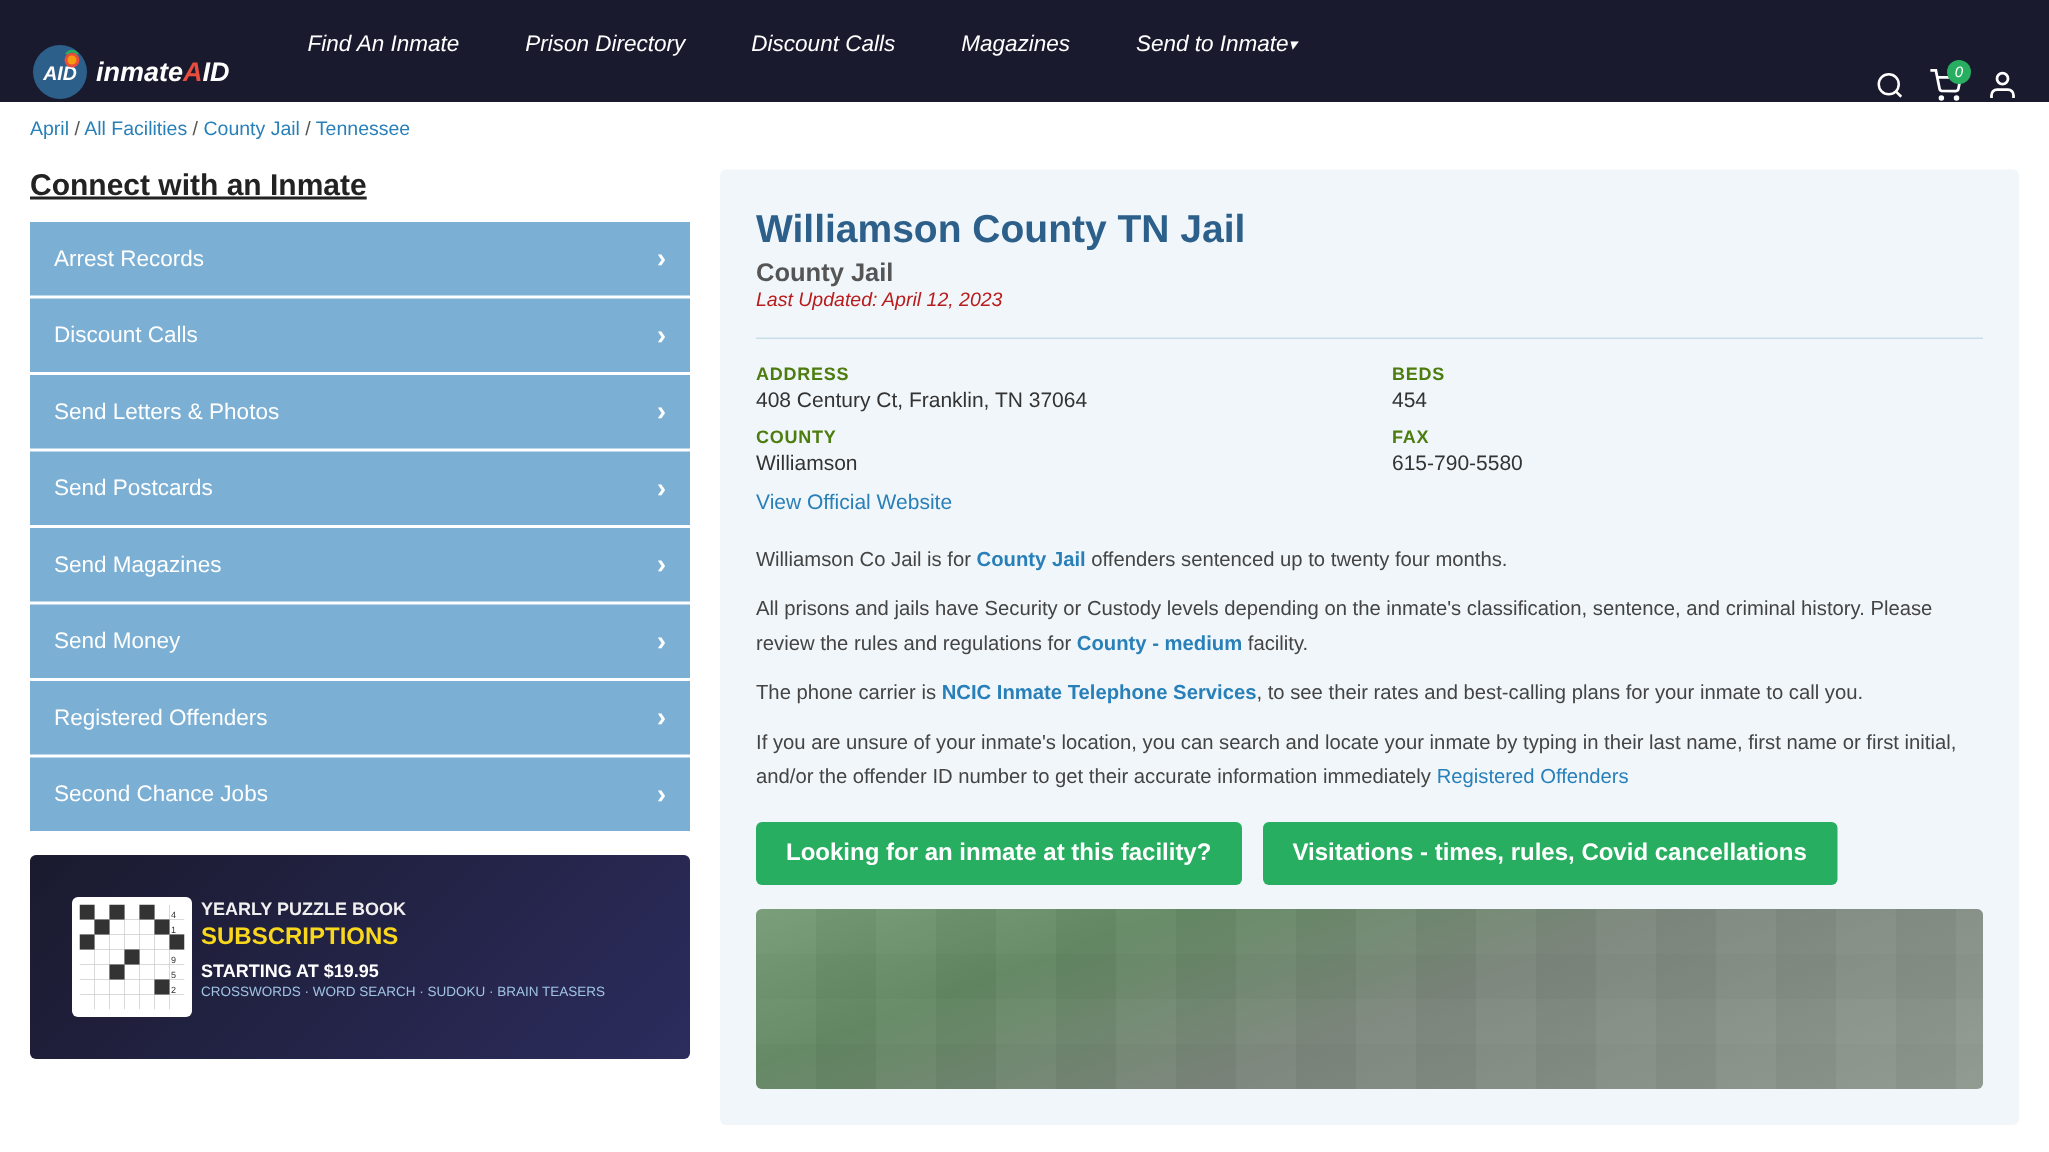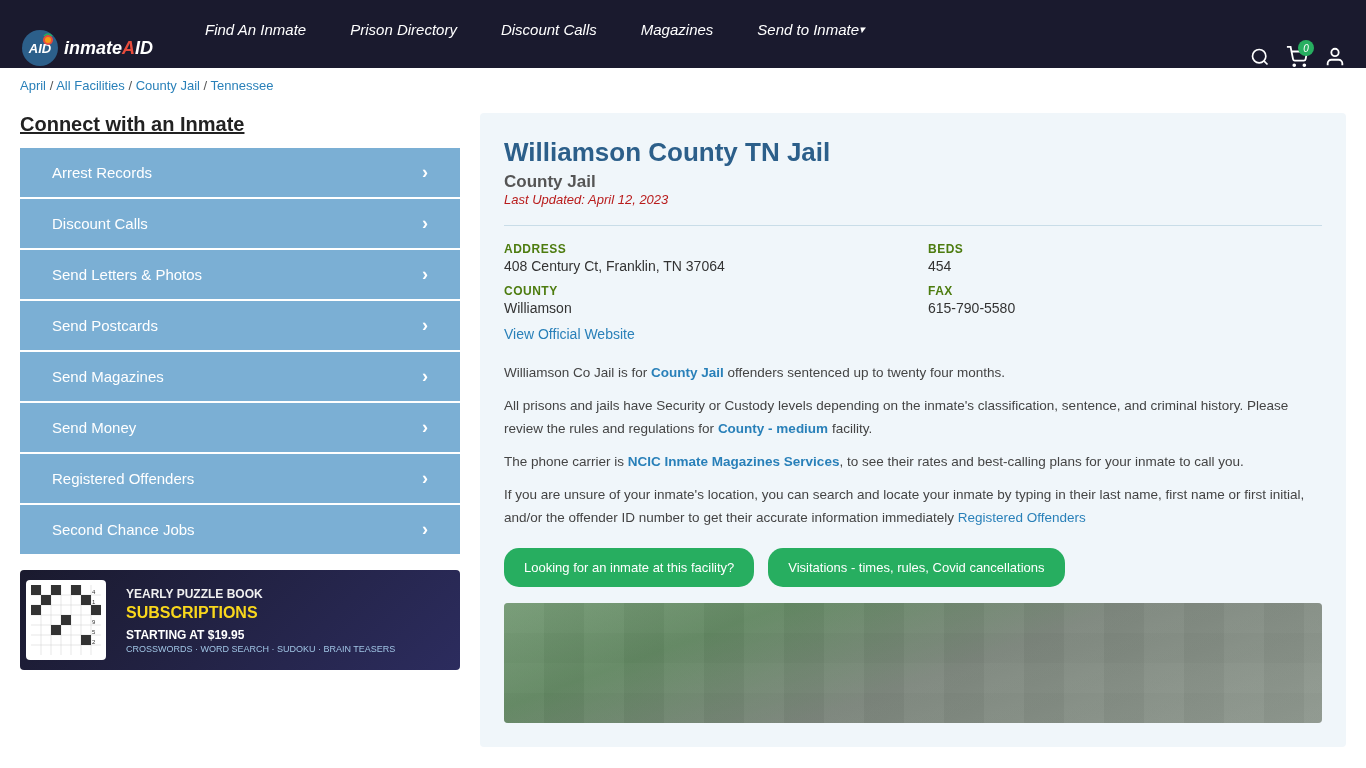--- a/index.html
+++ b/index.html
@@ -115,40 +115,40 @@
       display: flex;
       flex-direction: column;
       gap: 2px;
     }
     .sidebar-item {
       display: flex;
       align-items: center;
       justify-content: space-between;
       background: #7bafd4;
       color: #fff;
-      padding: 14px 32px;
+      padding: 14px 16px;
       cursor: pointer;
       font-size: 15px;
       font-weight: 500;
       text-decoration: none;
       gap: 44px;
     }
     .sidebar-arrow {
       font-size: 18px;
       font-weight: bold;
     }
     .sidebar-ad {
       margin-top: 16px;
       background: linear-gradient(135deg, #1a1a2e, #2c2c5e);
-      padding: 6px;
+      padding: 28px;
       border-radius: 4px;
       color: #fff;
       display: flex;
-      align-items: center;
-      gap: 20px;
+      align-items: flex-start;
+      gap: 6px;
       min-height: 100px;
     }
     .ad-puzzle {
       width: 80px;
       height: 80px;
       background: #fff;
       display: flex;
       flex-direction: column;
       align-items: center;
       justify-content: center;
@@ -235,24 +235,24 @@
       display: flex;
       gap: 14px;
       margin-top: 18px;
       margin-bottom: 16px;
     }
     .btn-green {
       background: #27ae60;
       color: #fff;
       padding: 12px 20px;
       border: none;
-      border-radius: 15px;
-      font-size: 13px;
+      border-radius: 4px;
+      font-size: 16px;
       cursor: pointer;
-      font-weight: 400;
+      font-weight: 700;
     }
 
     
     .aerial-image {
       width: 100%;
       height: 120px;
       background: linear-gradient(180deg, #6a8a6a 0%, #4a6a4a 30%, #888 60%, #aaa 100%);
       border-radius: 4px;
       overflow: hidden;
       position: relative;
@@ -453,21 +453,21 @@
     </div>
 
     <div class="description">
       <p>
         <span>Williamson Co Jail is for </span><a href="#" class="desc-link bold-link">County Jail</a><span> offenders sentenced up to twenty four months.</span>
       </p>
       <p>
         <span>All prisons and jails have Security or Custody levels depending on the inmate's classification, sentence, and criminal history. Please review the rules and regulations for </span><a href="#" class="desc-link bold-link">County - medium</a><span> facility.</span>
       </p>
       <p>
-        <span>The phone carrier is </span><a href="#" class="desc-link bold-link">NCIC Inmate Magazines Services</a><span>, to see their rates and best-calling plans for your inmate to call you.</span>
+        <span>The phone carrier is </span><a href="#" class="desc-link bold-link">NCIC Inmate Telephone Services</a><span>, to see their rates and best-calling plans for your inmate to call you.</span>
       </p>
       <p>
         <span>If you are unsure of your inmate's location, you can search and locate your inmate by typing in their last name, first name or first initial, and/or the offender ID number to get their accurate information immediately </span><a href="#" class="desc-link">Registered Offenders</a>
       </p>
     </div>
 
     <div class="action-buttons">
       <button class="btn-green">Looking for an inmate at this facility?</button>
       <button class="btn-green">Visitations - times, rules, Covid cancellations</button>
     </div>

